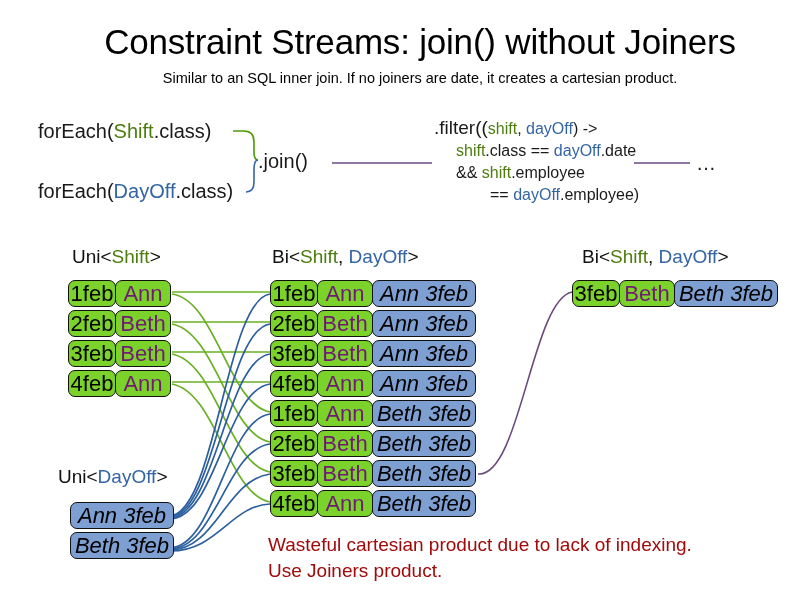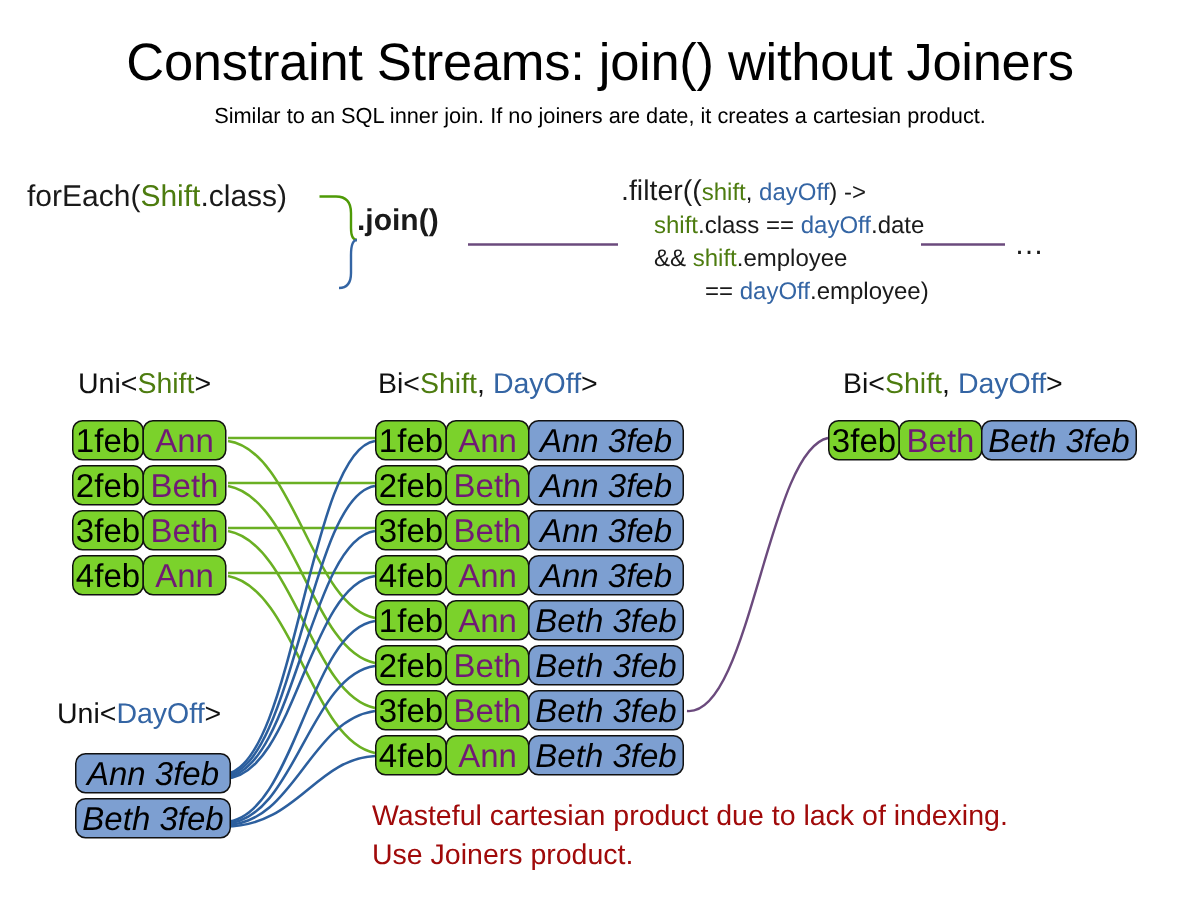--- a/index.html
+++ b/index.html
@@ -2,21 +2,21 @@
 <html><head>
 <meta charset="utf-8">
 <style>
   html,body{margin:0;padding:0;}
   body{
     width:800px;height:600px;background:#ffffff;
     font-family:"Liberation Sans", sans-serif;
     position:relative;overflow:hidden;
     -webkit-font-smoothing:antialiased;
   }
-  #slide{position:absolute;inset:0;width:728px;height:600px;}
+  #slide{position:absolute;inset:0;width:728px;height:600px;margin-left:20px;}
   #wires{position:absolute;left:0;top:0;width:800px;height:600px;pointer-events:none;}
 
   .abs{position:absolute;white-space:nowrap;}
 
   
   #title{
     left:0;top:22px;width:800px;text-align:center;
     font-size:35px;color:#000000;letter-spacing:-0.2px;
   }
   #subtitle{
@@ -24,21 +24,21 @@
     font-size:14.5px;color:#000000;
   }
 
   
   .code{font-size:20px;color:#1a1a1a;}
   .kw-shift{color:#4d7c0f;}
   .kw-dayoff{color:#3465a4;}
   .small-code{font-size:16px;}
   #fe-shift{left:18px;top:120px;}
   #fe-dayoff{left:18px;top:180px;}
-  #joincall{left:238px;top:136px;font-weight:bold;}
+  #joincall{left:238px;top:150px;}
   #filterblock{left:414px;top:117px;font-size:19px;color:#1a1a1a;line-height:22px;}
   #filterblock .ln{display:block;}
   #filterblock .ind1{padding-left:22px;}
   #filterblock .ind2{padding-left:56px;}
   #filterblock .var{font-size:16px;}
   #ellipsis{left:676px;top:152px;font-size:20px;color:#1a1a1a;letter-spacing:1px;}
 
   
   .caption{font-size:19px;color:#111111;}
   #cap-uni-shift{left:52px;top:246px;}
@@ -110,20 +110,21 @@
 
       <path d="M458 474 C500 478 512 300 552 292" stroke="#6b4a7d" stroke-width="1.6"></path>
     </g>
   </svg>
 
   <div class="abs" id="title">Constraint Streams: join() without Joiners</div>
   <div class="abs" id="subtitle">Similar to an SQL inner join. If no joiners are date, it creates a cartesian product.</div>
 
   <div class="abs code" id="fe-shift"><span>forEach(</span><span class="kw-shift">Shift</span><span>.class)</span></div>
 
+  <div class="abs code" id="fe-dayoff"><span>forEach(</span><span class="kw-dayoff">DayOff</span><span>.class)</span></div>
 
   <div class="abs code" id="joincall">.join()</div>
 
   <div class="abs" id="filterblock">
     <span class="ln"><span>.filter((</span><span class="kw-shift var">shift</span><span class="var">, </span><span class="kw-dayoff var">dayOff</span><span class="var">) -&gt;</span></span>
     <span class="ln ind1 small-code"><span class="kw-shift">shift</span><span>.class == </span><span class="kw-dayoff">dayOff</span><span>.date</span></span>
     <span class="ln ind1 small-code"><span>&amp;&amp; </span><span class="kw-shift">shift</span><span>.employee</span></span>
     <span class="ln ind2 small-code"><span>== </span><span class="kw-dayoff">dayOff</span><span>.employee)</span></span>
   </div>
 

